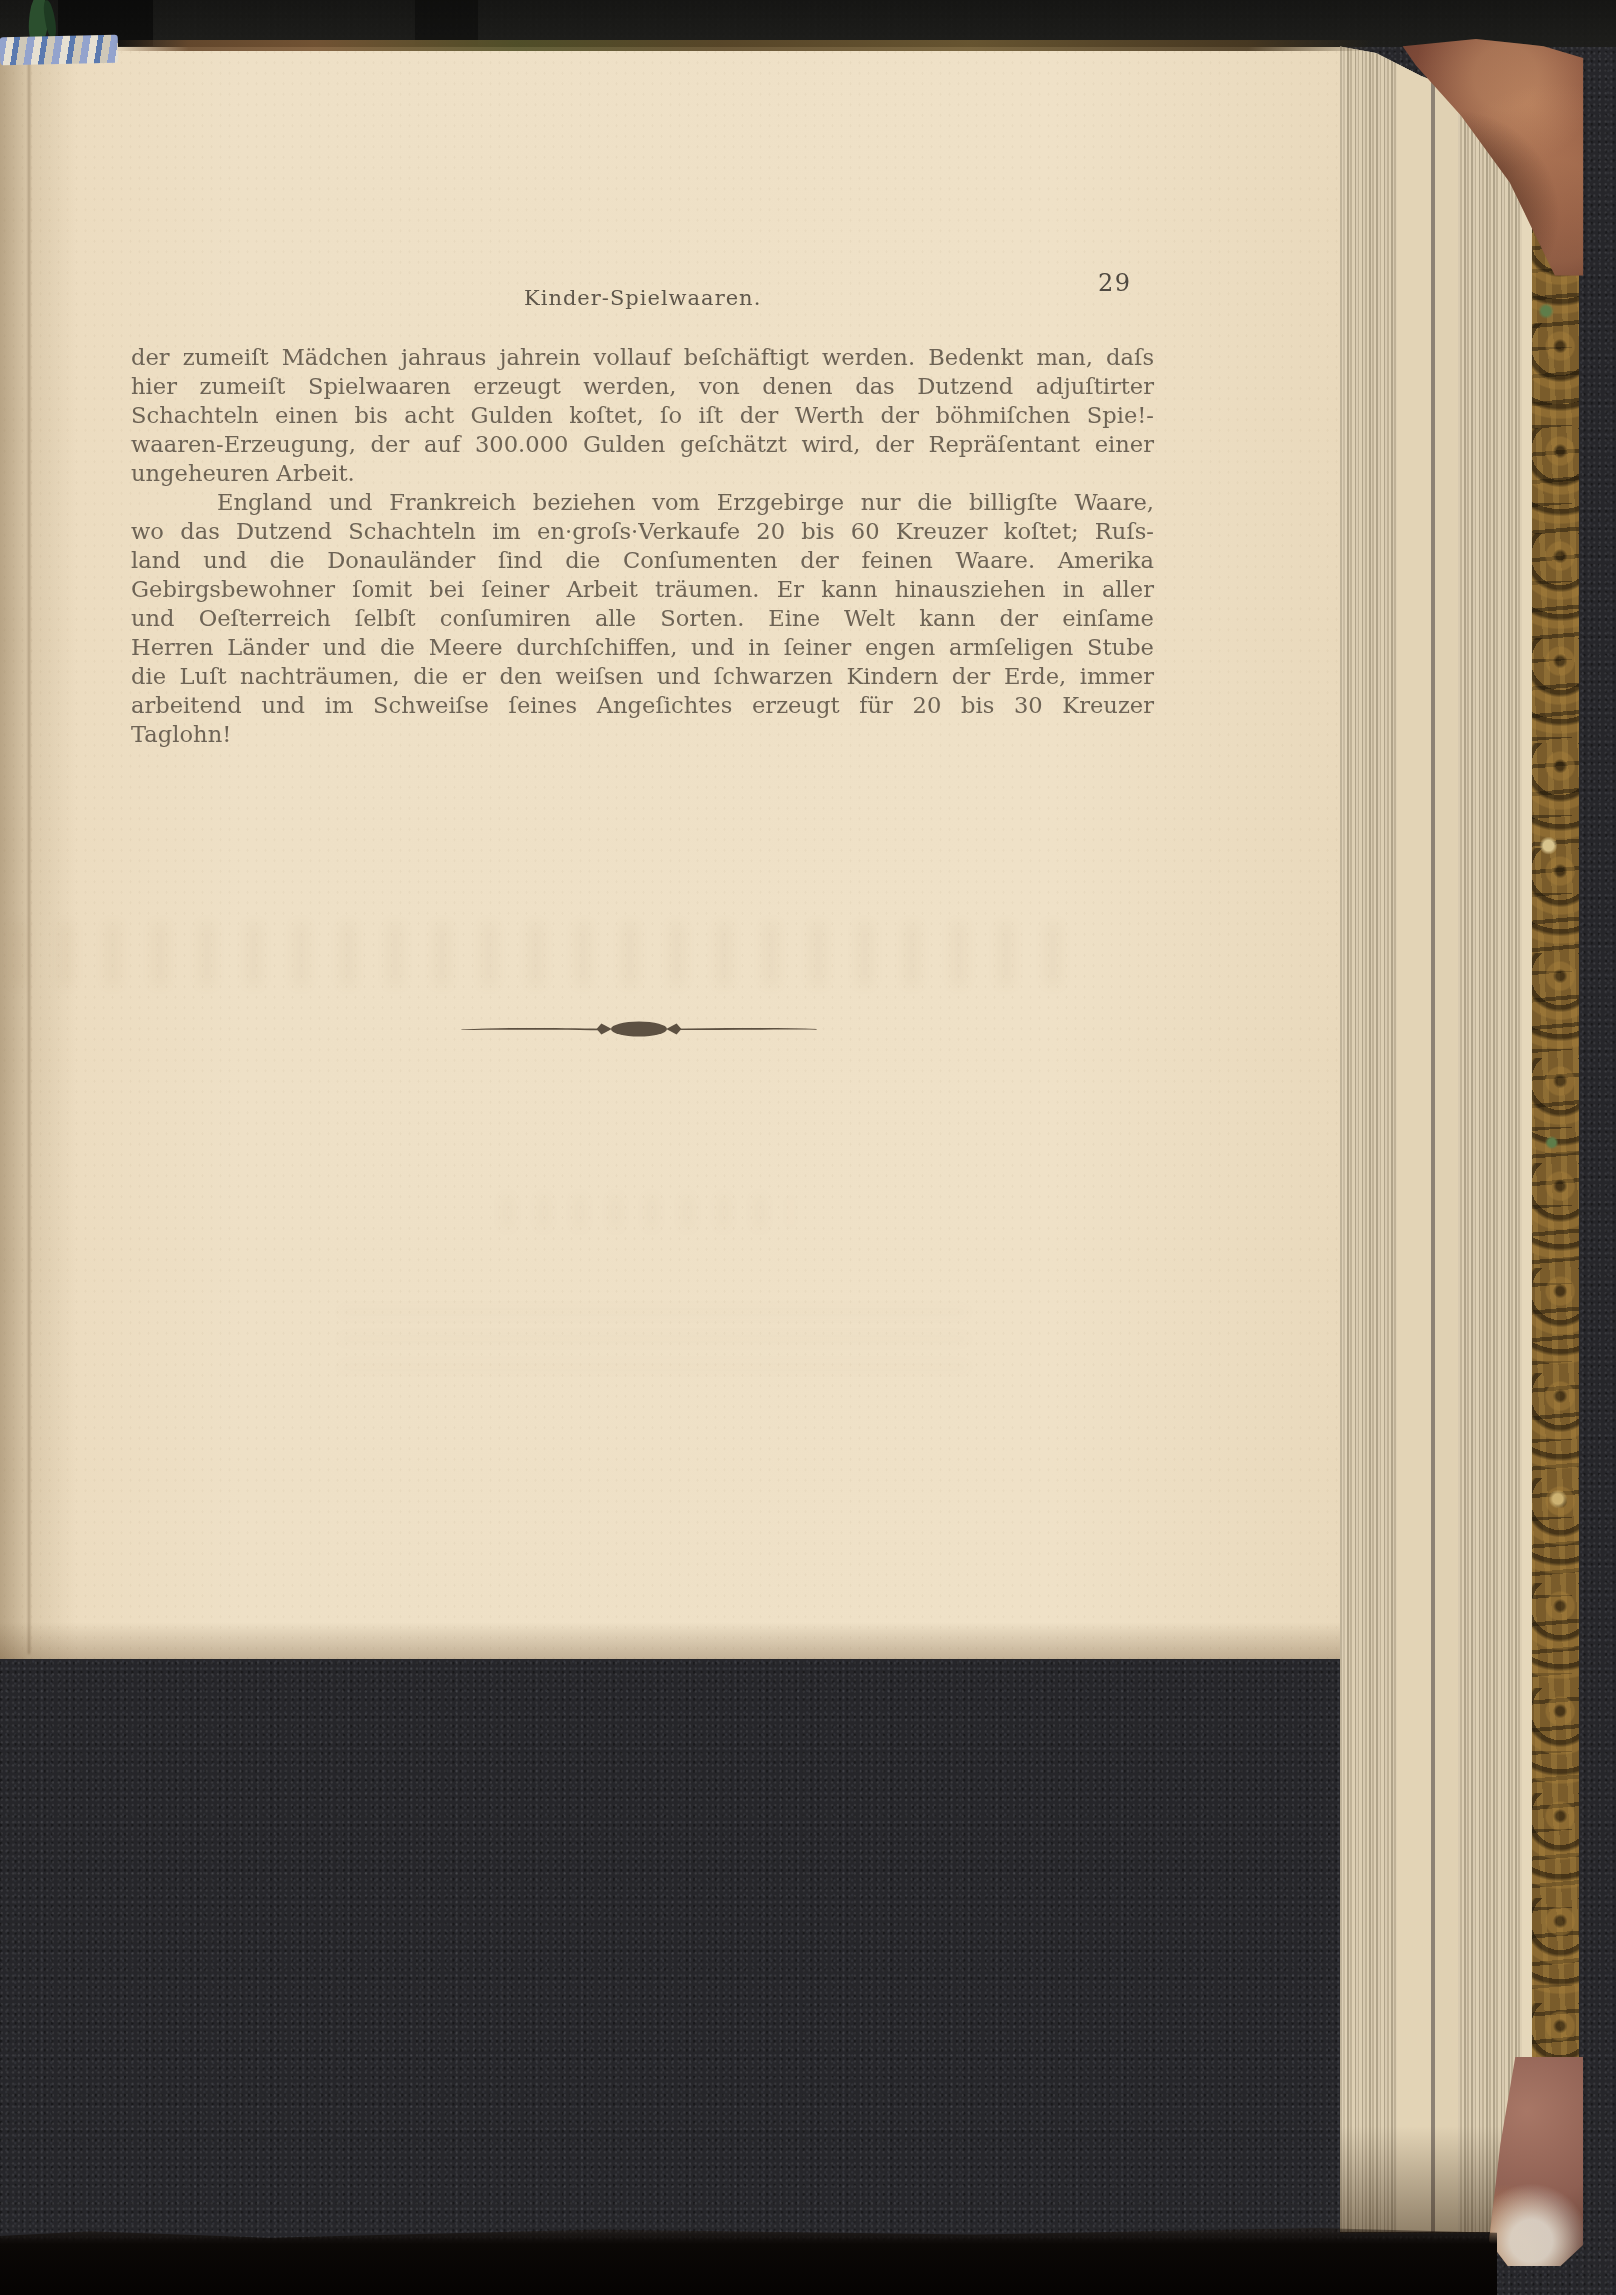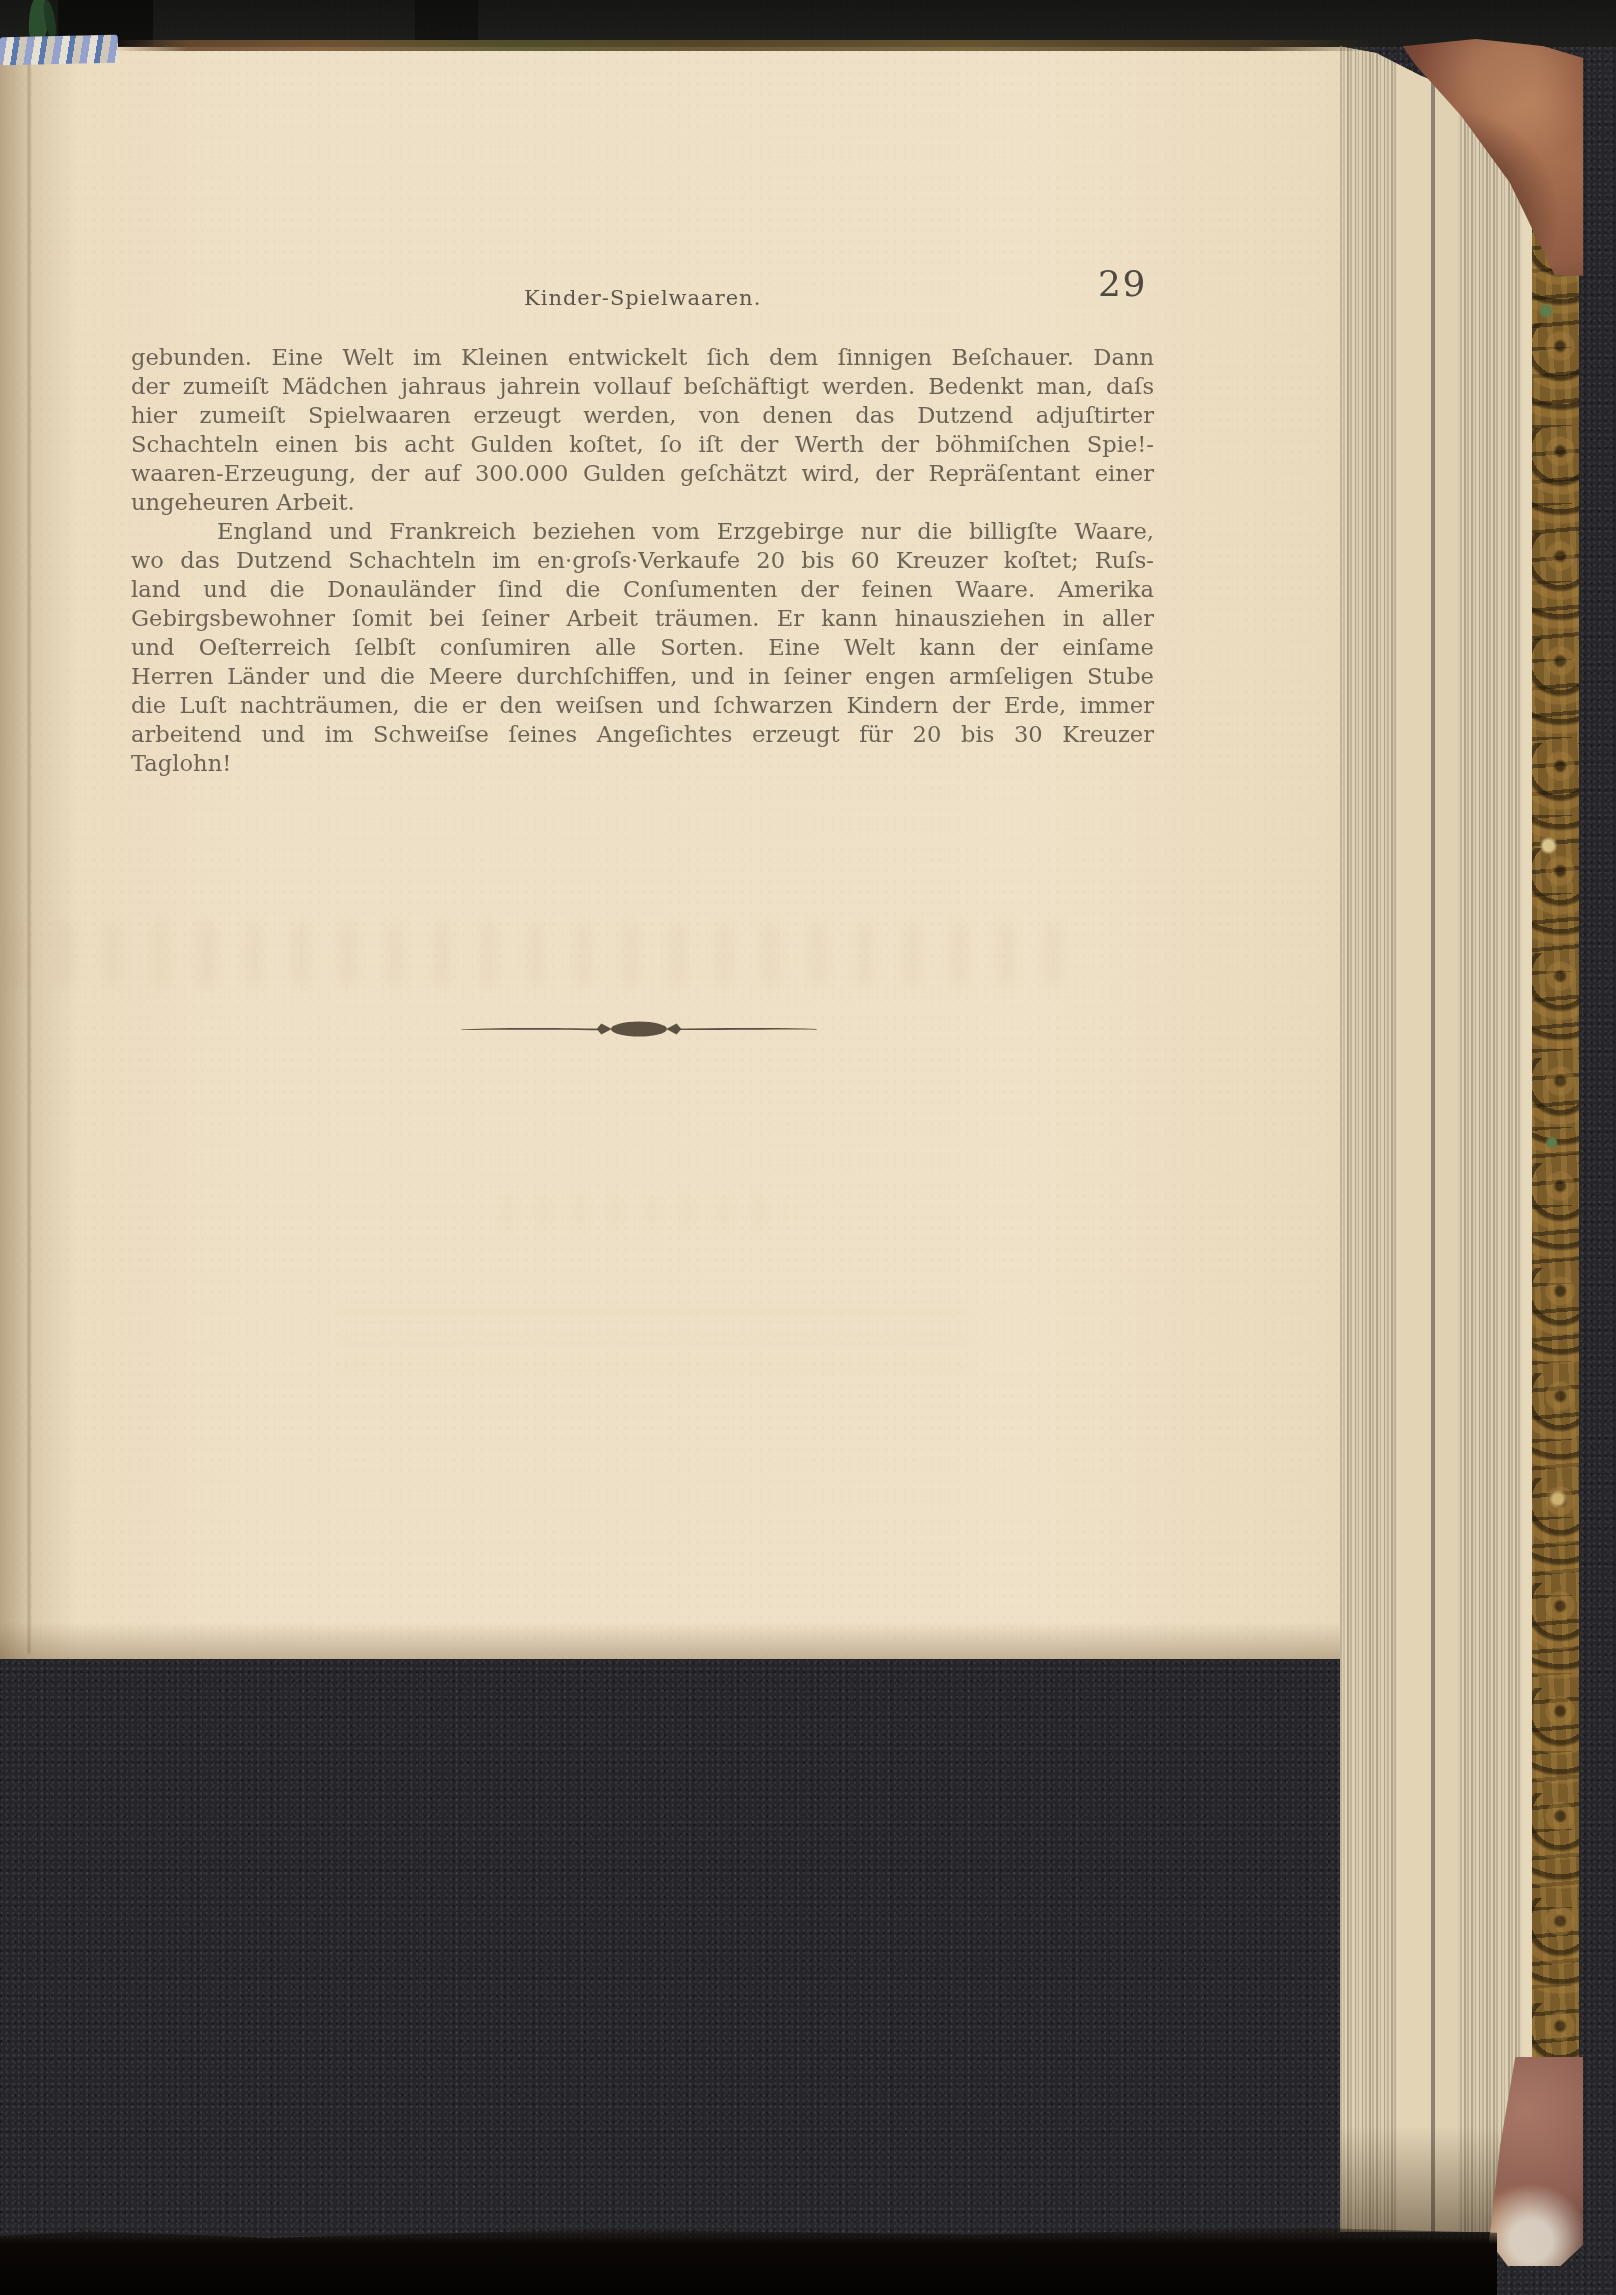--- a/index.html
+++ b/index.html
@@ -39,22 +39,22 @@
   .ghost{position:absolute;filter:blur(5.7px);}
   .ghost.g1{left:11.3px;top:876px;width:1051px;height:63px;opacity:.5;
       background:repeating-linear-gradient(90deg, rgba(140,110,70,.10) 0 16px, transparent 16px 47px);}
   .ghost.g2{left:501px;top:1148px;width:291px;height:34px;opacity:.35;
       background:repeating-linear-gradient(90deg, rgba(140,110,70,.10) 0 13px, transparent 13px 36px);}
   .ghost.g3{left:339px;top:1240px;width:630px;height:84px;opacity:.35;
       background:repeating-linear-gradient(0deg, rgba(140,110,70,.08) 0 8px, transparent 8px 27.5px);}
   
   .running-header{position:absolute;left:524px;top:239px;width:339px;
       font-size:21px;letter-spacing:1px;color:#5e564a;}
-  .page-number{position:absolute;left:1098px;top:216px;
-      font-size:36px;letter-spacing:1.6px;color:#4f4941;}
+  .page-number{position:absolute;left:1098px;top:222px;
+      font-size:24px;letter-spacing:1.6px;color:#4f4941;}
   .body{position:absolute;left:131px;top:296px;width:1023px;
       font-size:22.6px;line-height:29px;color:#6d6355;}
   .tl{height:29px;overflow:visible;white-space:nowrap;}
   .jl{text-align:justify;white-space:normal;}
   .jl::after{content:"";display:inline-block;width:100%;height:0;}
   .indent{padding-left:86px;}
   .divider{position:absolute;left:453px;top:970px;}
   
   .edge-stack{position:absolute;left:1340px;top:45px;width:194px;height:2187px;
       background-color:#c9bca4;
@@ -122,21 +122,20 @@
     <div class="gutter-shade"></div>
     <div class="crease"></div>
     <div class="ghost g1"></div>
     <div class="ghost g2"></div>
     <div class="ghost g3"></div>
 
     <div class="running-header">Kinder-Spielwaaren.</div>
     <div class="page-number">29</div>
 
     <div class="body">
-      <div class="tl jl">gebunden. Eine Welt im Kleinen entwickelt ſich dem ſinnigen Beſchauer. Dann</div>
       <div class="tl jl">der zumeiſt Mädchen jahraus jahrein vollauf beſchäftigt werden. Bedenkt man, daſs</div>
       <div class="tl jl">hier zumeiſt Spielwaaren erzeugt werden, von denen das Dutzend adjuſtirter</div>
       <div class="tl jl">Schachteln einen bis acht Gulden koſtet, ſo iſt der Werth der böhmiſchen Spie!-</div>
       <div class="tl jl">waaren-Erzeugung, der auf 300.000 Gulden geſchätzt wird, der Repräſentant einer</div>
       <div class="tl">ungeheuren Arbeit.</div>
       <div class="tl jl indent">England und Frankreich beziehen vom Erzgebirge nur die billigſte Waare,</div>
       <div class="tl jl">wo das Dutzend Schachteln im en·groſs·Verkaufe 20 bis 60 Kreuzer koſtet; Ruſs-</div>
       <div class="tl jl">land und die Donauländer ſind die Conſumenten der feinen Waare. Amerika</div>
       <div class="tl jl">Gebirgsbewohner ſomit bei ſeiner Arbeit träumen. Er kann hinausziehen in aller</div>
       <div class="tl jl">und Oeſterreich ſelbſt conſumiren alle Sorten. Eine Welt kann der einſame</div>

